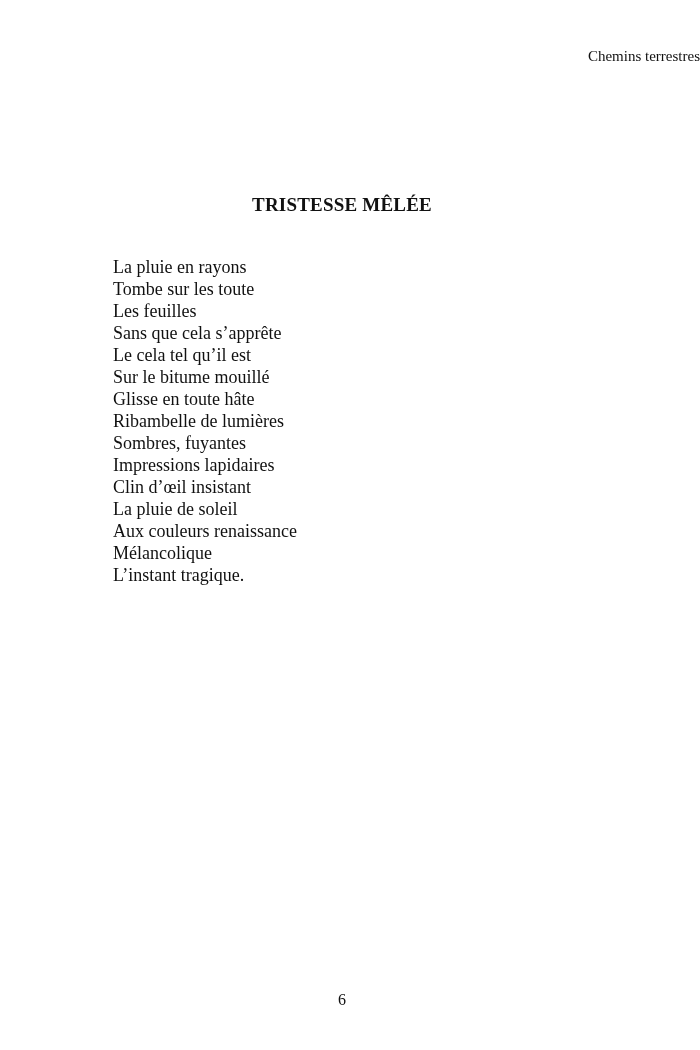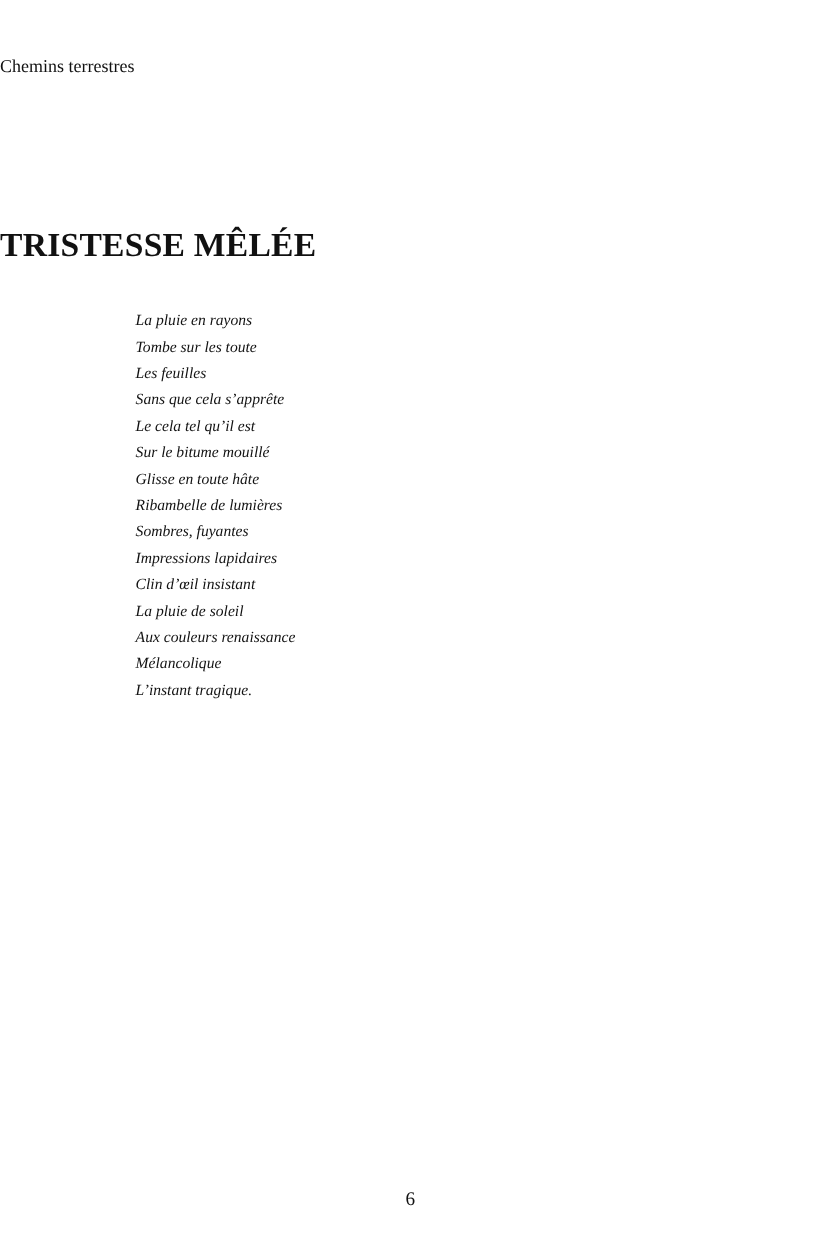--- a/index.html
+++ b/index.html
@@ -13,49 +13,48 @@
       position: relative;
       overflow: hidden;
       font-family: "Liberation Serif", "DejaVu Serif", serif;
       color: #111111;
     }
     .running-header {
       position: absolute;
       top: 46px;
       left: 0;
       width: 700px;
-      text-align: left;
+      text-align: right;
       font-size: 15px;
       line-height: 20px;
     }
     .poem-title {
       position: absolute;
       top: 192px;
       left: 0;
       width: 684px;
-      text-align: left;
-      font-size: 28px;
+      text-align: center;
+      font-size: 19px;
       font-weight: bold;
       line-height: 26px;
       letter-spacing: 0.2px;
     }
     .poem-body {
       position: absolute;
       top: 256px;
       left: 113px;
       margin: 0;
       padding: 0;
       list-style: none;
     }
     .poem-line {
-      font-size: 13px;
+      font-size: 18px;
       line-height: 22px;
       height: 22px;
       white-space: nowrap;
-      font-style: italic;
     }
     .page-number {
       position: absolute;
       top: 990px;
       left: 0;
       width: 684px;
       text-align: center;
       font-size: 16px;
       line-height: 20px;
     }

